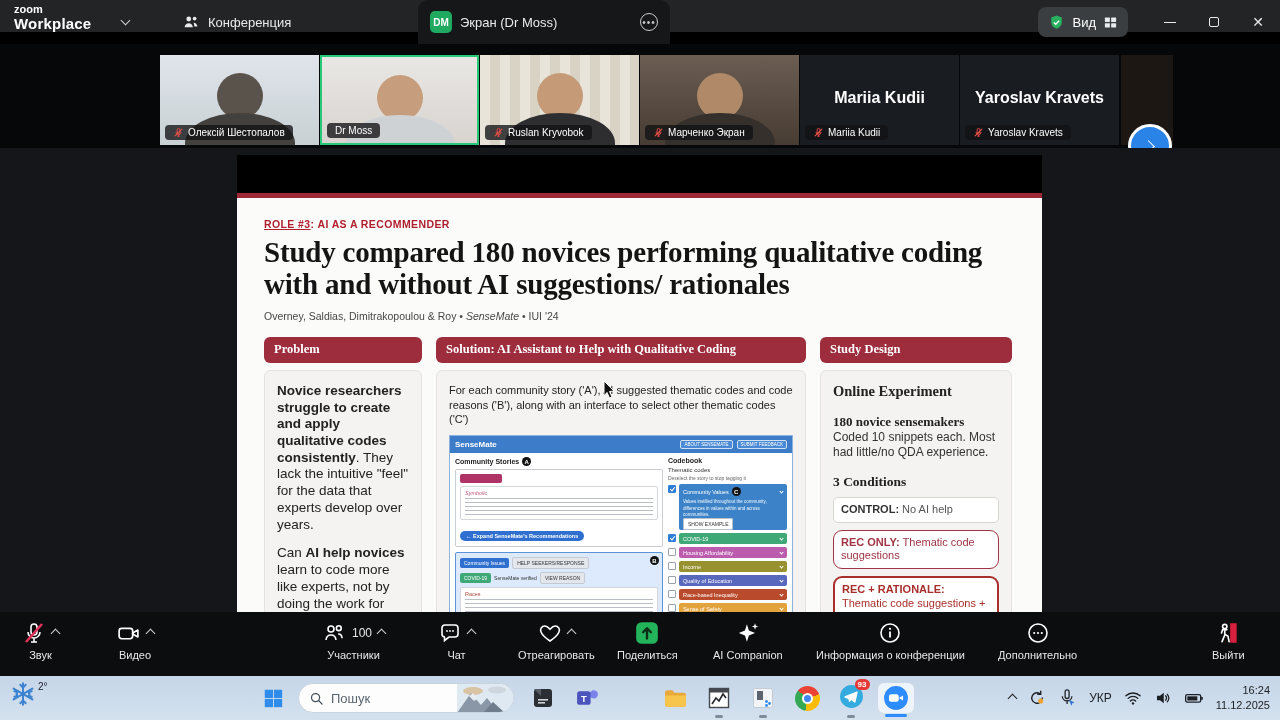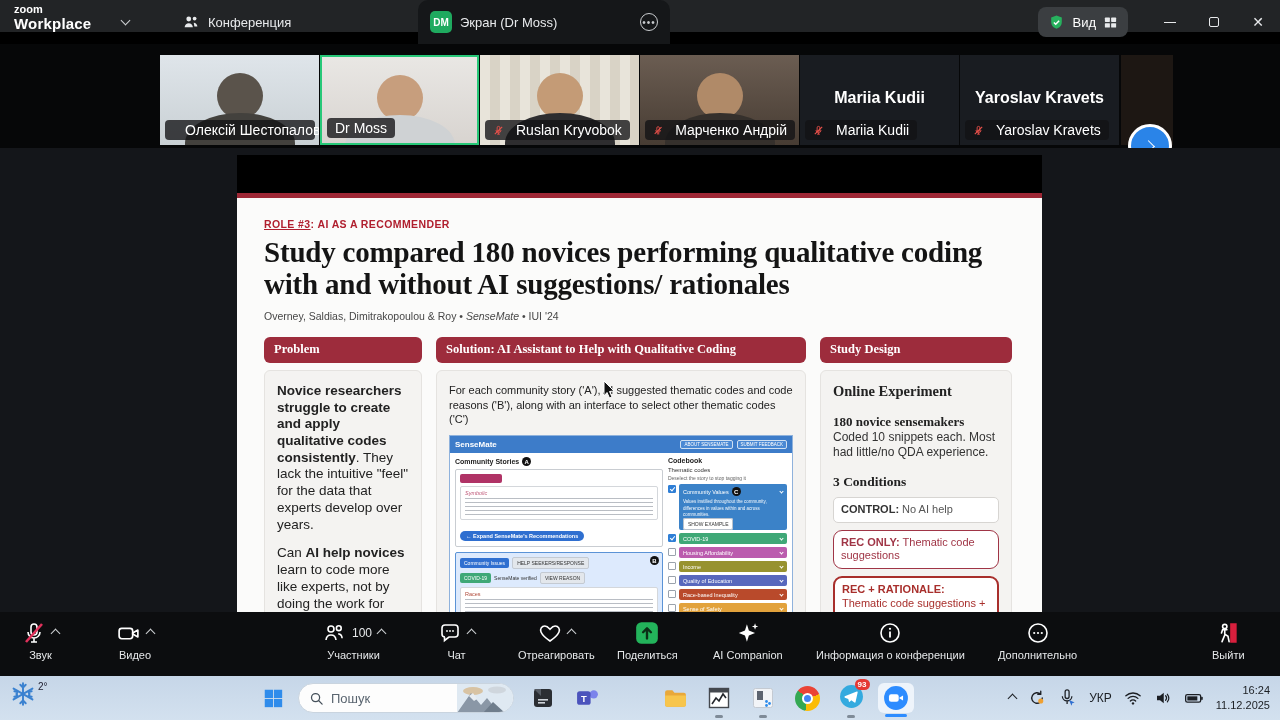--- a/index.html
+++ b/index.html
@@ -28,21 +28,21 @@
   .restore-glyph { position:relative; width:10px; height:10px; border:1.4px solid #e8eaec; border-radius:2px; background:#222426; }
   .restore-glyph::before { content:""; position:absolute; left:2px; top:-4px; width:9px; height:9px; border:1.4px solid #e8eaec; border-radius:2px; z-index:-1; }
 
   
   #strip { position:absolute; left:0; top:44px; width:1280px; height:104px; background:#060708; }
   .vtile { position:absolute; top:11px; width:159px; height:90px; overflow:hidden; background:#17191d; }
   .vtile.active { border:2px solid #27c878; }
   .person { position:absolute; left:0; top:0; right:0; bottom:0; }
   .person::before { content:""; position:absolute; width:46px; height:46px; border-radius:50%; left:50%; margin-left:-23px; top:18px; background:var(--skin,#c79e7d); }
   .person::after { content:""; position:absolute; width:110px; height:60px; border-radius:50% 50% 0 0; left:50%; margin-left:-55px; top:58px; background:var(--shirt,#cfd2d4); }
-  .name-pill { position:absolute; left:5px; bottom:5px; background:rgba(18,18,20,.78); border-radius:4px; color:#fff; font-size:14px; padding:2px 8px; display:flex; align-items:center; gap:12px; white-space:nowrap; max-width:150px; }
+  .name-pill { position:absolute; left:5px; bottom:5px; background:rgba(18,18,20,.78); border-radius:4px; color:#fff; font-size:10px; padding:2px 8px; display:flex; align-items:center; gap:4px; white-space:nowrap; max-width:150px; }
   .bigname { position:absolute; left:0; right:0; top:34px; text-align:center; color:#fff; font-size:16px; font-weight:bold; }
   #next-thumb { position:absolute; left:1121px; top:11px; width:52px; height:90px; background:#1d1713; }
   #next-btn { position:absolute; left:1128px; top:80px; width:44px; height:44px; border-radius:50%; background:#2a84e8; border:3px solid #fff; display:flex; align-items:center; justify-content:center; }
   #next-btn .chev { border-color:#fff; width:9px; height:9px; margin-right:3px; }
 
   
   #share { position:absolute; left:0; top:148px; width:1280px; height:464px; background:#14161a; }
   #slide { position:absolute; left:237px; top:7px; width:805px; height:457px; background:#fbfbfa; overflow:hidden; }
   #slide-blackbar { height:38px; background:#000; }
   #slide-redline { height:5px; background:#9e2836; }
@@ -211,21 +211,21 @@
     </div>
   </div>
 
   <div class="vtile" style="left:640px">
     <div class="person" style="--skin:#b08a68;--shirt:#35302c;background:linear-gradient(#6b5d52,#473c33)"></div>
     <div class="name-pill">
       <svg width="11" height="11" viewBox="0 0 24 24">
           <path d="M12 3a3 3 0 0 1 3 3v5a3 3 0 0 1-6 0V6a3 3 0 0 1 3-3zM6.5 11a5.5 5.5 0 0 0 11 0M12 16.5V20M9 20h6" fill="none" stroke="#e8504a" stroke-width="2"></path>
           <line x1="4" y1="20" x2="20" y2="4" stroke="#e8504a" stroke-width="2.6"></line>
         </svg>
-      <span>Марченко Андрій</span>
+      <span>Марченко Экран</span>
     </div>
   </div>
 
   <div class="vtile" style="left:800px;background:#191c21">
     <div class="bigname">Mariia Kudii</div>
     <div class="name-pill">
       <svg width="11" height="11" viewBox="0 0 24 24">
           <path d="M12 3a3 3 0 0 1 3 3v5a3 3 0 0 1-6 0V6a3 3 0 0 1 3-3zM6.5 11a5.5 5.5 0 0 0 11 0M12 16.5V20M9 20h6" fill="none" stroke="#e8504a" stroke-width="2"></path>
           <line x1="4" y1="20" x2="20" y2="4" stroke="#e8504a" stroke-width="2.6"></line>
         </svg>

